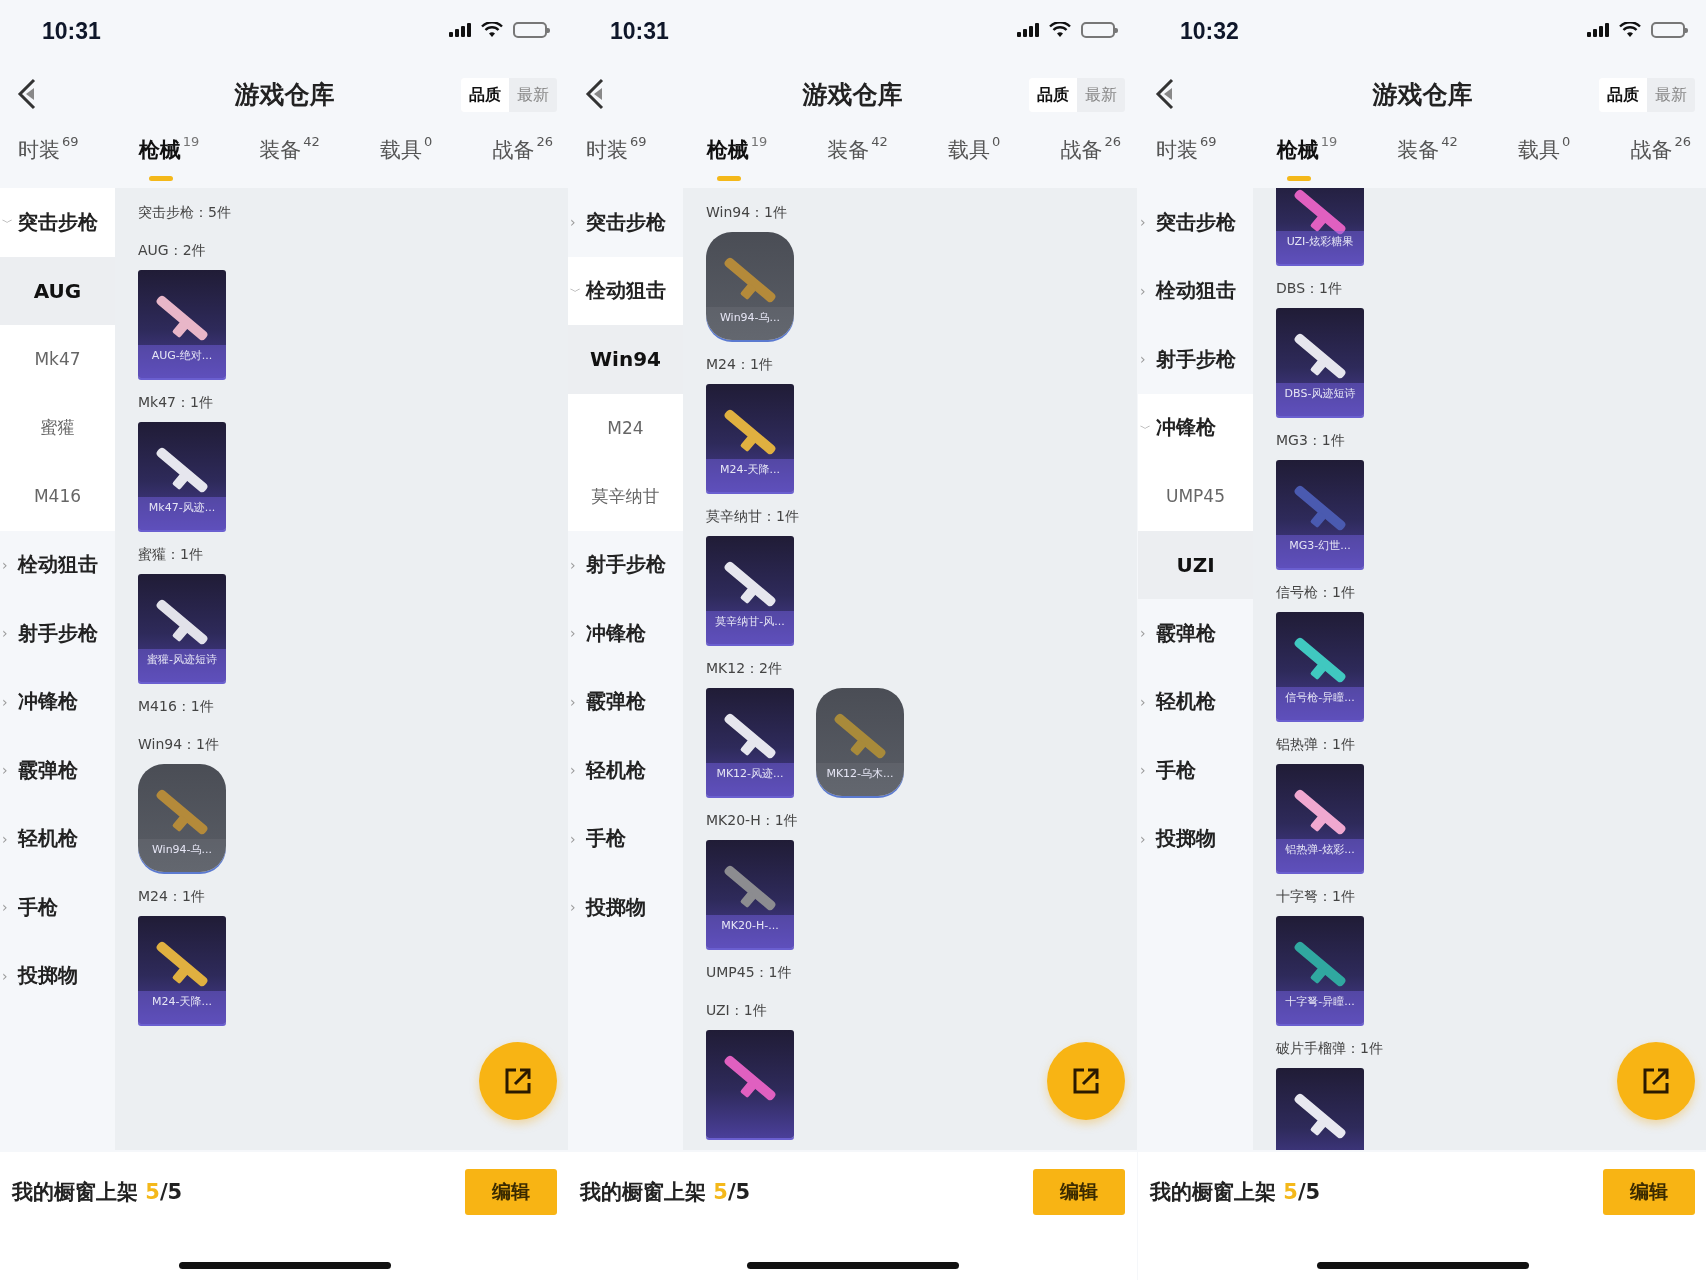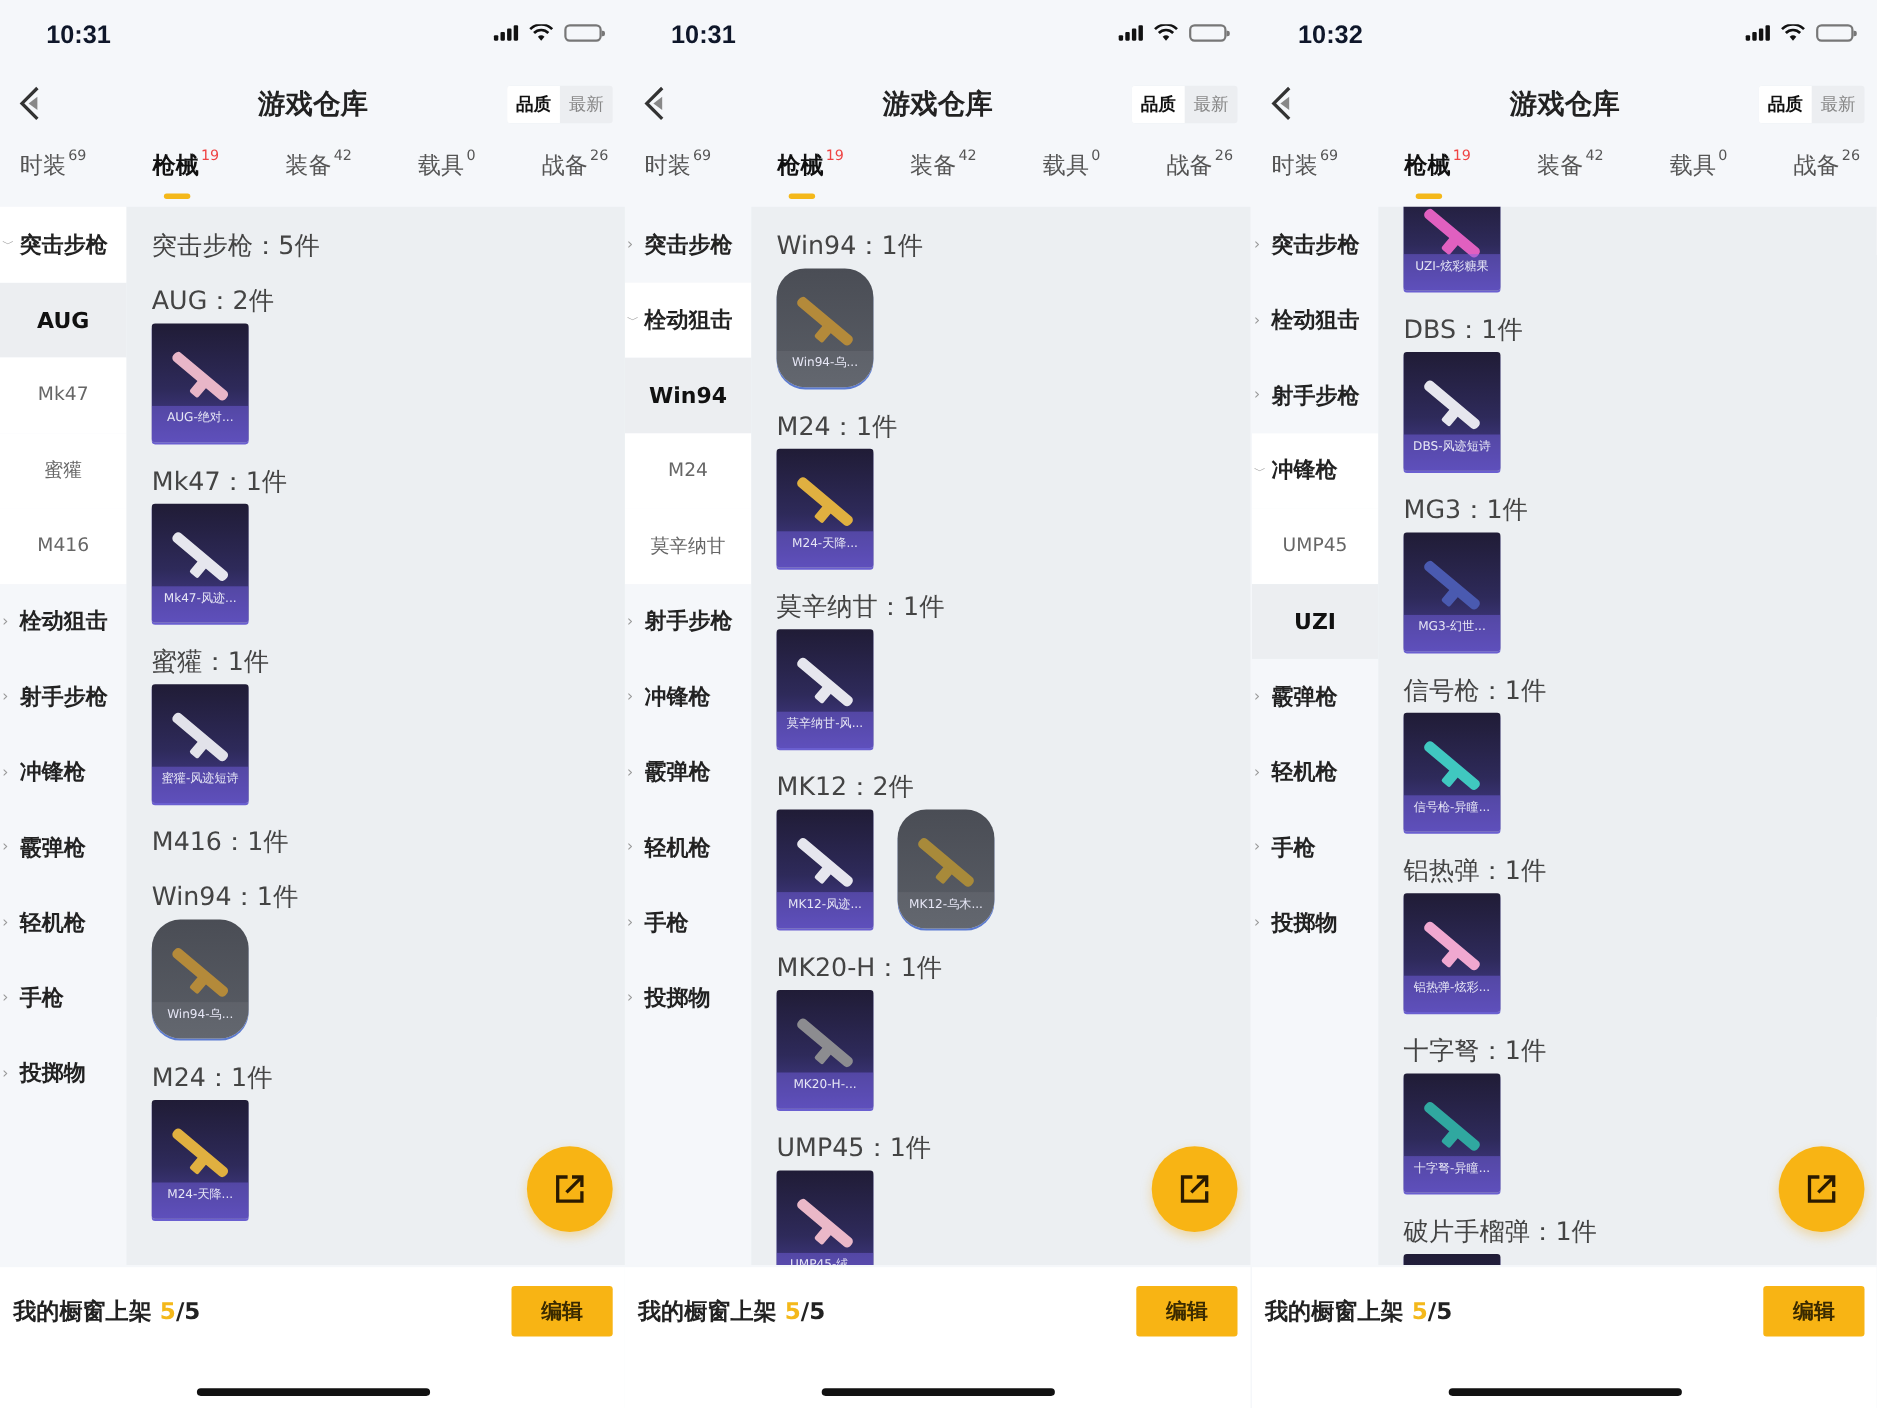--- a/index.html
+++ b/index.html
@@ -20,34 +20,34 @@
   .back-btn { position: absolute; left: 14px; top: 8px; width: 30px; height: 36px; cursor: pointer; }
   .page-title { position: absolute; left: 0; right: 0; top: 10px; text-align: center; font-size: 25px; font-weight: bold; color: #222; }
   .sort-toggle { position: absolute; right: 12px; top: 10px; height: 34px; display: flex; background: #eceef1; border-radius: 3px; overflow: hidden; text-align: right; }
   .sort-opt { padding: 0 8px; line-height: 34px; font-size: 16px; color: #888; cursor: pointer; }
   .sort-opt.active { background: #ffffff; color: #111; font-weight: bold; }
 
   .tabs { position: absolute; top: 136px; left: 0; right: 0; height: 50px; display: flex; justify-content: space-between; padding: 0 16px 0 18px; }
   .tab { position: relative; font-size: 21px; color: #555; cursor: pointer; white-space: nowrap; }
   .tab sup { font-size: 13px; color: #555; vertical-align: top; position: relative; top: -2px; margin-left: 2px; }
   .tab.active { color: #111; font-weight: bold; }
-  .tab.active sup { font-weight: normal; color: #ef4444; }
+  .tab.active sup { font-weight: normal; color: #737373; }
   .tab-underline { position: absolute; left: 10px; top: 40px; width: 24px; height: 5px; border-radius: 3px; background: #f4b81a; }
 
   .body-area { position: absolute; top: 188px; left: 0; right: 0; bottom: 130px; }
   .sidebar { position: absolute; left: 0; top: 0; width: 115px; bottom: 0; background: #f5f7fa; }
   .side-item { height: 68.5px; display: flex; align-items: center; font-size: 20px; font-weight: bold; color: #222; padding-left: 18px; position: relative; cursor: pointer; }
   .side-item .chev { position: absolute; left: 2px; top: 50%; transform: translateY(-50%); font-size: 14px; color: #999; font-weight: normal; }
   .side-item.group-open { background: #f5f7fa; }
   .side-sub { height: 68.5px; display: flex; align-items: center; justify-content: center; font-size: 17px; color: #666; background: #ffffff; cursor: pointer; }
   .side-sub.selected { background: #eceef1; color: #111; font-weight: bold; font-size: 20px; }
 
   .content { position: absolute; left: 115px; right: 0; top: 0; bottom: 0; background: #eceff2; overflow: hidden; padding-left: 23px; }
   .content-inner { position: absolute; left: 23px; right: 0; }
-  .grp-title { font-size: 23px; color: #444; height: 28px; line-height: 28px; margin-top: 22px; }
+  .grp-title { font-size: 14px; color: #444; height: 28px; line-height: 28px; margin-top: 10px; }
   .card-row { display: flex; gap: 22px; margin: 6px 0 4px; }
   .card { width: 88px; height: 108px; border-radius: 3px; position: relative; overflow: hidden; cursor: pointer; background: linear-gradient(180deg, #201c36 0%, #2e2a5a 55%, #4a3f99 100%); box-shadow: 0 2px 0 #6a5fd0; }
   .card.grey { background: linear-gradient(180deg, #4a4d55 0%, #5a5e66 100%); box-shadow: 0 2px 0 #5b7ad0; border-radius: 26px; }
   .card-label { position: absolute; left: 0; right: 0; bottom: 0; height: 33px; line-height: 22px; text-align: center; font-size: 11px; color: #e6e6f5; background: rgba(120,100,230,0.45); white-space: nowrap; overflow: hidden; }
   .card.grey .card-label { background: rgba(255,255,255,0.06); }
   .gun { position: absolute; left: 50%; top: 44%; width: 62px; height: 10px; transform: translate(-50%,-50%) rotate(40deg); border-radius: 4px; }
   .gun::after { content: ""; position: absolute; left: 32px; top: 8px; width: 10px; height: 14px; background: inherit; border-radius: 2px; }
 
   .fab { position: absolute; right: 12px; top: 1042px; width: 78px; height: 78px; border-radius: 50%; background: #f8b414; box-shadow: 0 4px 10px rgba(240,170,20,0.35); display: flex; align-items: center; justify-content: center; cursor: pointer; }
 
@@ -312,26 +312,20 @@
               </div>
             </div>
             <div class="grp-title">MK20-H：1件</div>
             <div class="card-row">
               <div class="card">
                 <span class="gun" style="background: rgb(140, 140, 144);"></span>
                 <span class="card-label">MK20-H-...</span>
               </div>
             </div>
             <div class="grp-title">UMP45：1件</div>
-            <div class="card-row">
-              <div class="card">
-                <span class="gun" style="background: rgb(234, 184, 200);"></span>
-                <span class="card-label">UMP45-绒...</span>
-              </div>
-            </div>
             <div class="grp-title">UZI：1件</div>
             <div class="card-row">
               <div class="card">
                 <span class="gun" style="background: rgb(224, 96, 192);"></span>
               </div>
             </div>
           </div>
         </div>
     </div>
 

